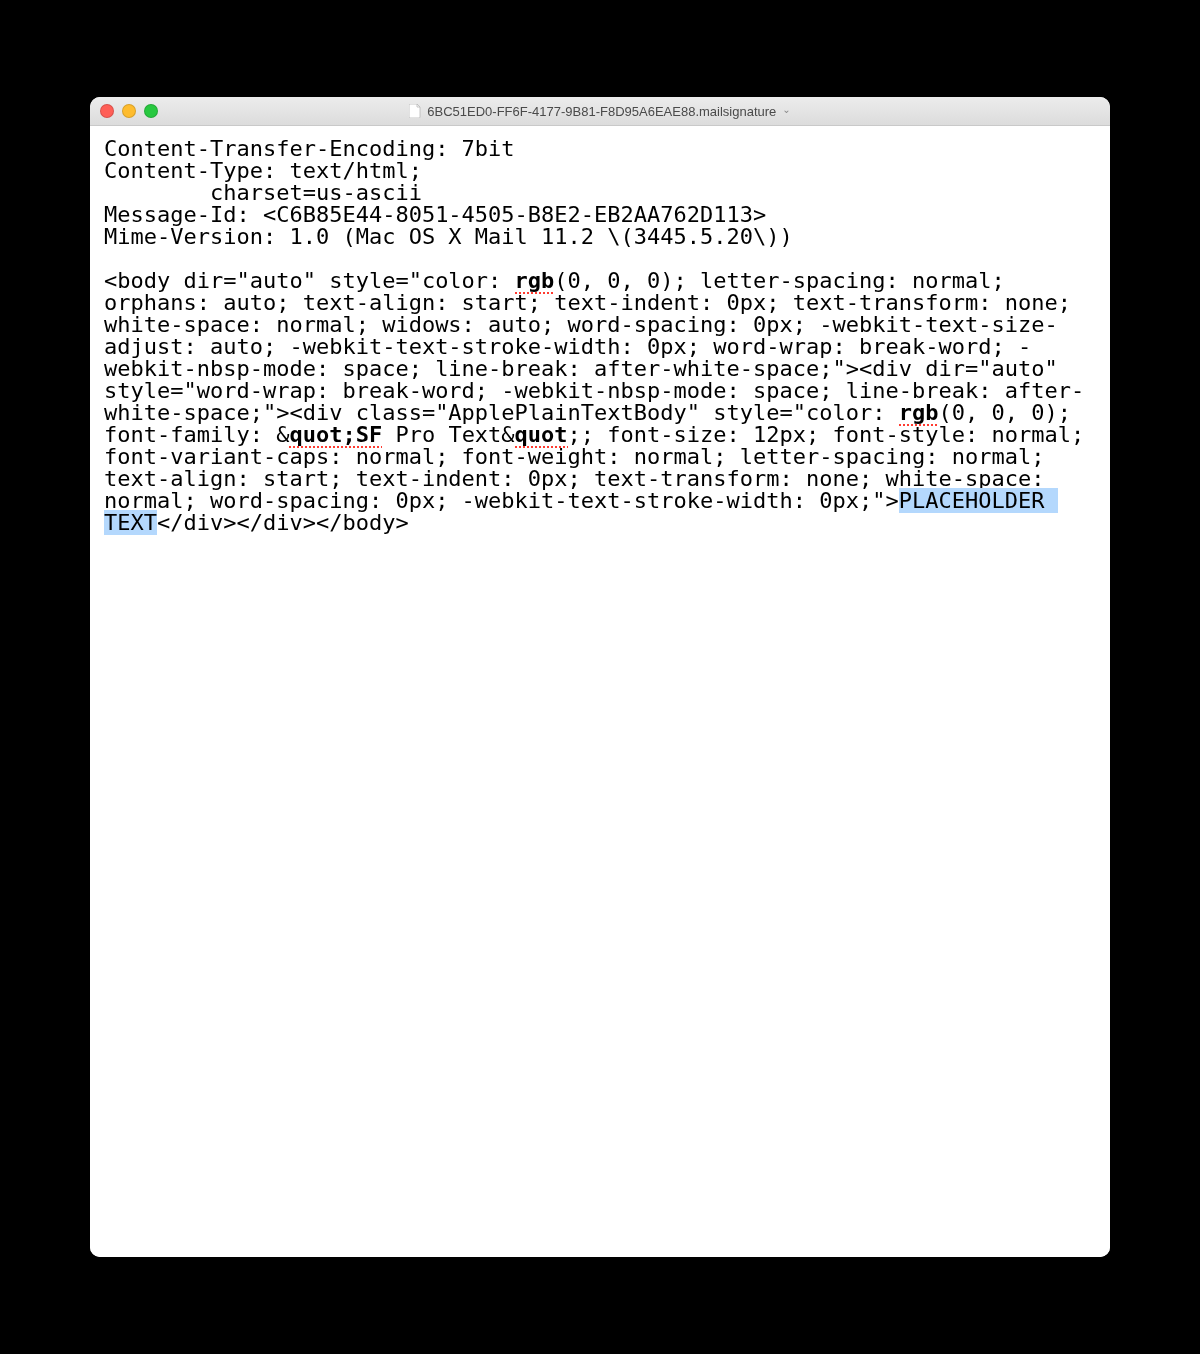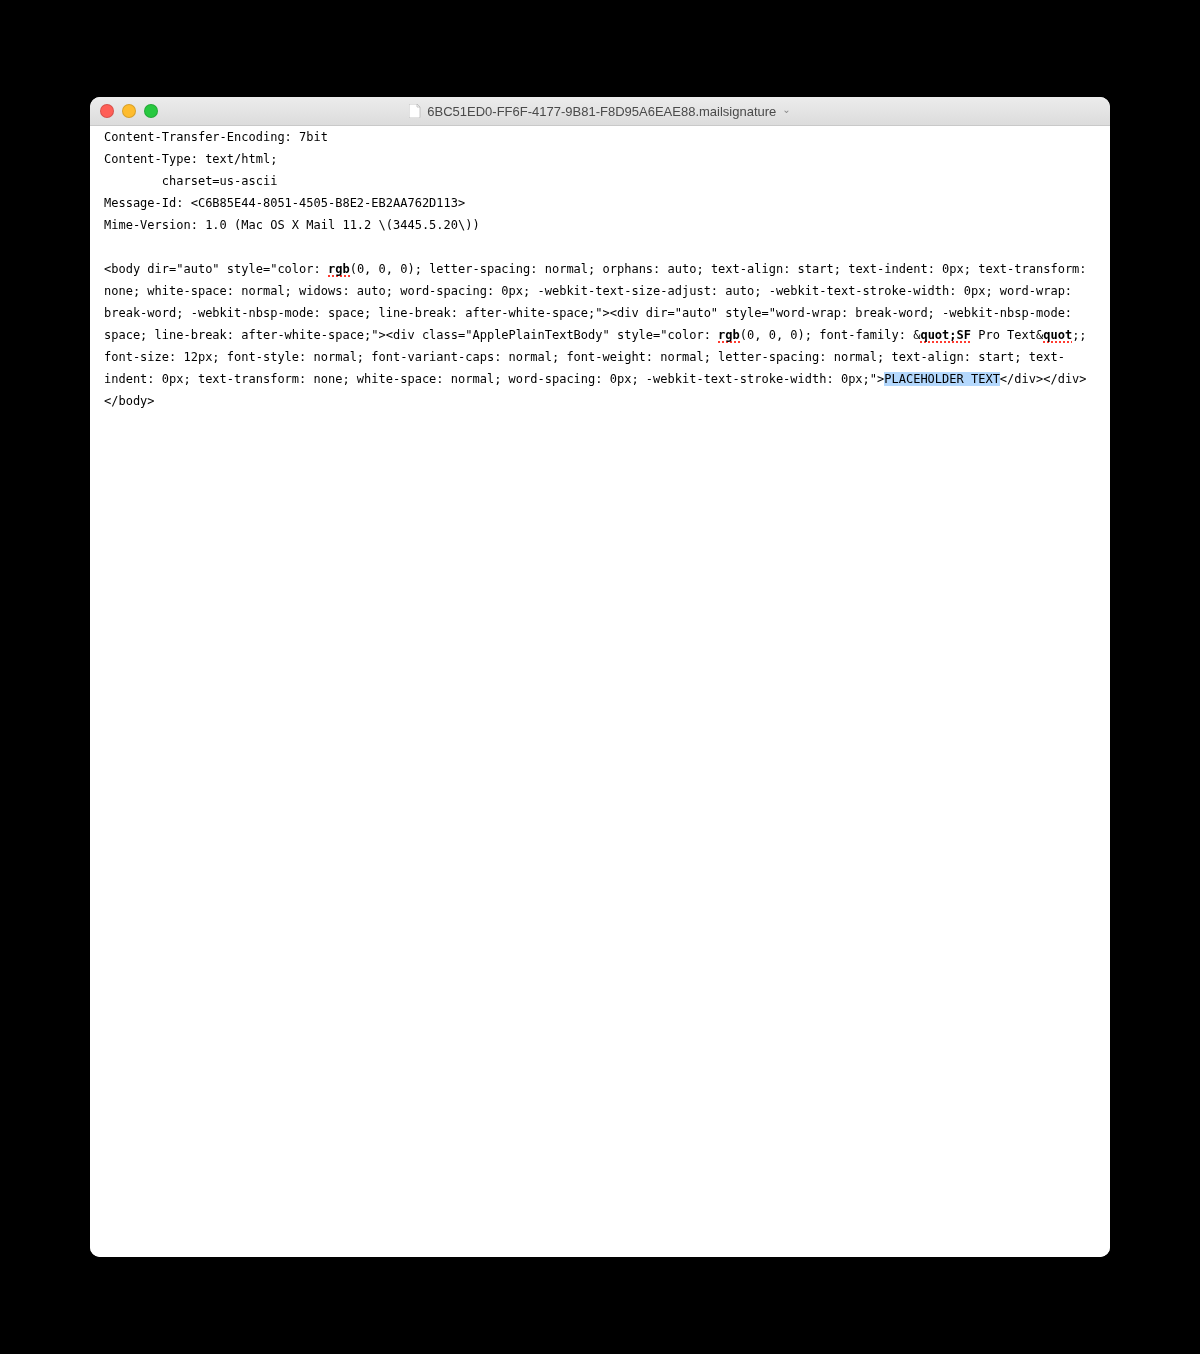--- a/index.html
+++ b/index.html
@@ -68,23 +68,23 @@
   .doc-icon {
     width: 12px; height: 14px;
     display: inline-block;
   }
   .chev {
     font-size: 10px;
     color: #8a8a8a;
   }
   .editor {
     flex: 1 1 auto;
-    padding: 0 14px 14px 14px;
+    padding: 12px 14px 14px 14px;
     font-family: "SF Mono","Menlo","Consolas",monospace;
-    font-size: 12px;
+    font-size: 22px;
     line-height: 22px;
     color: #000;
     white-space: pre-wrap;
     word-break: break-word;
     background: #fff;
     overflow: hidden;
   }
   .hl {
     background: #b4d8fd;
   }

